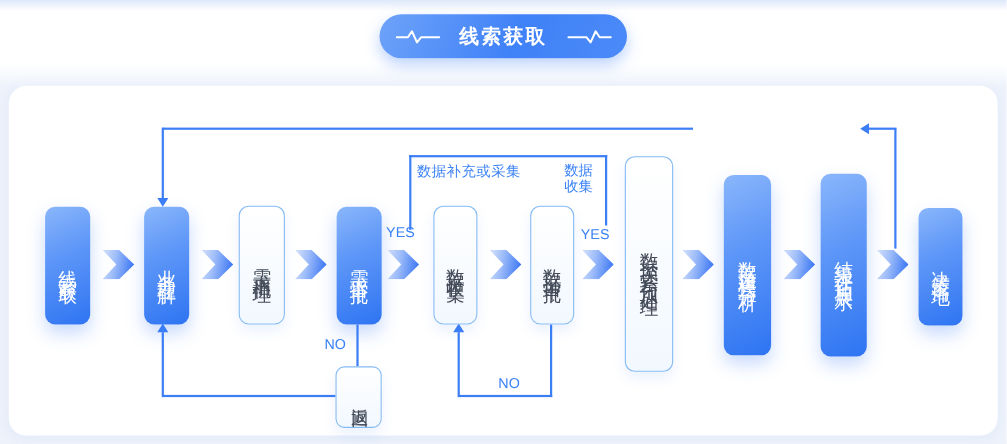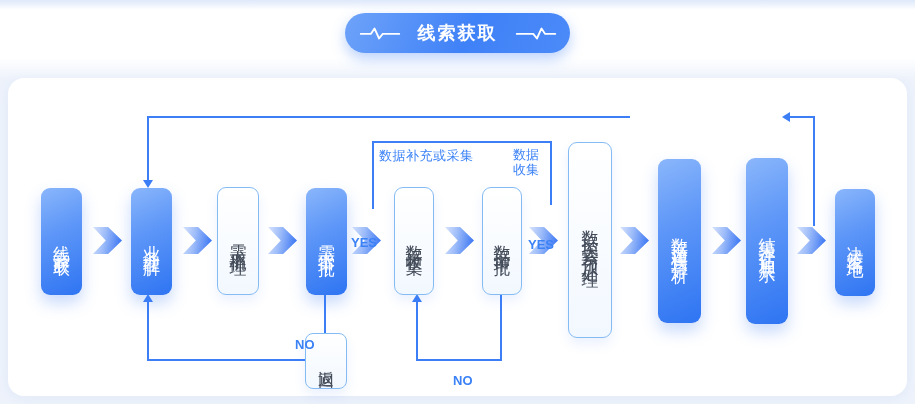--- a/index.html
+++ b/index.html
@@ -107,21 +107,21 @@
   .ah-down{border-left:5px solid transparent;border-right:5px solid transparent;border-top:8px solid #3b7ef6;}
   .ah-up{border-left:5px solid transparent;border-right:5px solid transparent;border-bottom:8px solid #3b7ef6;}
   .ah-left{border-top:5px solid transparent;border-bottom:5px solid transparent;border-right:8px solid #3b7ef6;}
   .ah1{left:143px;top:180px;}   
   .ah2{left:782px;top:112px;}   
   .ah3{left:143px;top:294px;}   
   .ah4{left:412px;top:294px;}   
 
   
   .lbl{position:absolute;color:#3b82f6;font-size:13px;line-height:15px;}
-  .lbl.bold{font-weight:bold;margin-top:32px;}
+  .lbl.bold{font-weight:normal;}
   .yes1{left:351px;top:203px;}
   .yes2{left:528px;top:205px;}
   .no1{left:295px;top:305px;}
   .no2{left:453px;top:341px;}
   .loop-top{left:379px;top:148px;letter-spacing:.5px;}
   .loop-right{left:513px;top:147px;width:30px;word-break:break-all;}
 </style>
 </head>
 <body>
 

